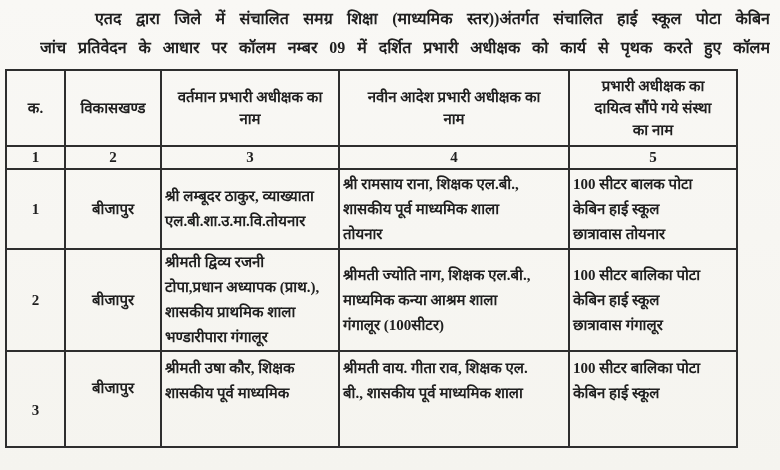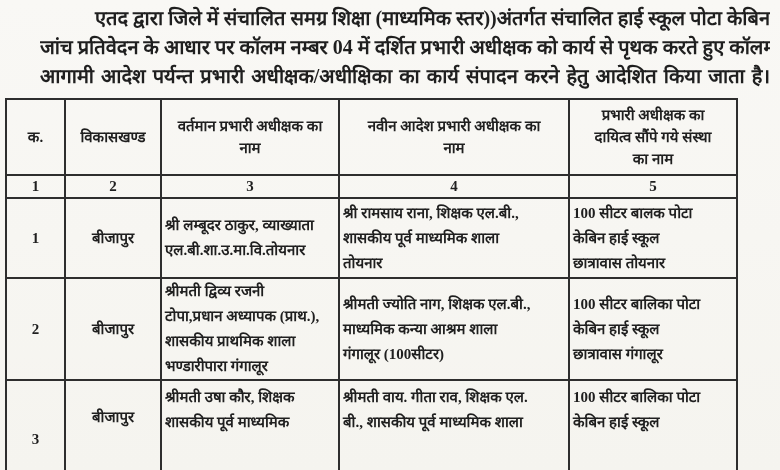--- a/index.html
+++ b/index.html
@@ -16,21 +16,21 @@
     background: linear-gradient(180deg, #f9f8f5 0%, #f5f4ef 100%);
     color: var(--ink);
     font-family: "Liberation Serif", "DejaVu Serif", serif;
     font-weight: 700;
   }
   .page { width: 780px; height: 470px; overflow: hidden; }
 
   
   .para { width: 730px; margin: 4px 10px 0 40px; }
   .para-line {
-    font-size: 20px;
+    font-size: 16px;
     line-height: 29px;
     height: 29px;
     overflow: hidden;
     text-align: justify;
     text-align-last: justify;
     white-space: nowrap;
   }
   .para-line.first { text-indent: 55px; }
 
   
@@ -70,22 +70,21 @@
   tr.r3 td.c-sno   { padding-top: 46px; }
   tr.r3 td.c-block { padding-top: 24px; }
 </style>
 </head>
 <body>
 
 <div class="page">
 
   <div class="para">
     <div class="para-line first">एतद द्वारा जिले में संचालित समग्र शिक्षा (माध्यमिक स्तर))अंतर्गत संचालित हाई स्कूल पोटा केबिन</div>
-    <div class="para-line">जांच प्रतिवेदन के आधार पर कॉलम नम्बर 04 में दर्शित प्रभारी अधीक्षक को कार्य से पृथक करते हुए कॉलम</div>
-    <div class="para-line">आगामी आदेश पर्यन्त प्रभारी अधीक्षक/अधीक्षिका का कार्य संपादन करने हेतु आदेशित किया जाता है।</div>
+    <div class="para-line">जांच प्रतिवेदन के आधार पर कॉलम नम्बर 09 में दर्शित प्रभारी अधीक्षक को कार्य से पृथक करते हुए कॉलम</div>
   </div>
 
   <table class="doc">
     <colgroup>
       <col style="width:59px">
       <col style="width:96px">
       <col style="width:178px">
       <col style="width:230px">
       <col style="width:168px">
     </colgroup>

